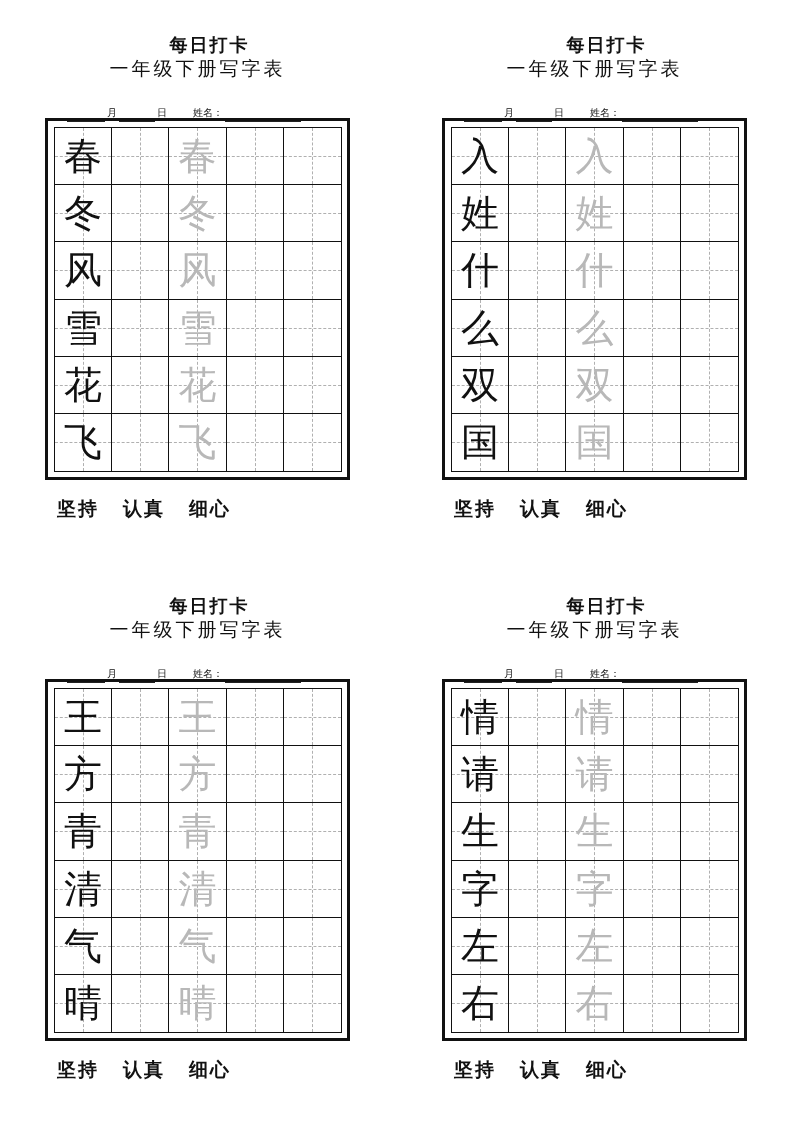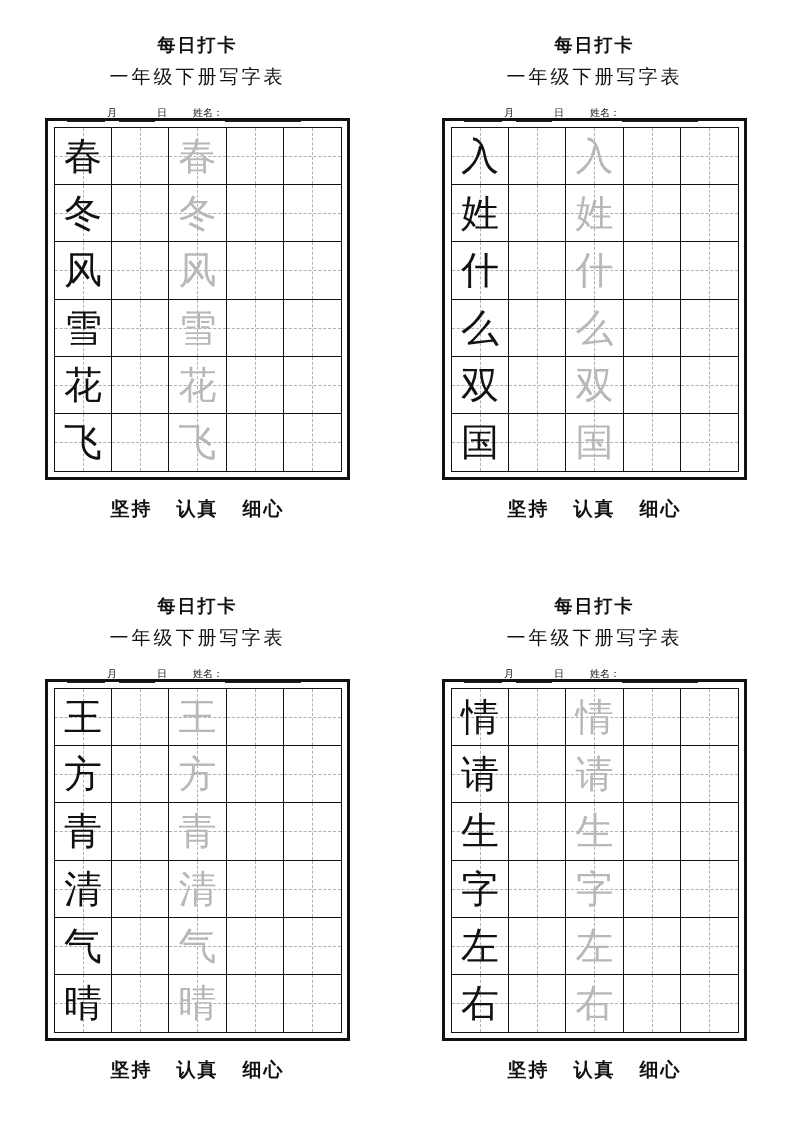--- a/index.html
+++ b/index.html
@@ -1,21 +1,21 @@
 <!DOCTYPE html>
 <html><head>
 <meta charset="utf-8">
 <style>
   html, body { margin: 0; padding: 0; background: #ffffff; }
   body { width: 793px; height: 1122px; position: relative; overflow: hidden;
          font-family: "DejaVu Serif", "Liberation Serif", serif; color: #111; }
   .panel { position: absolute; width: 305px; }
-  .title { position: absolute; left: 0; width: 100%; text-align: center; top: 0;
+  .title { position: absolute; left: 12px; width: 100%; text-align: center; top: 0;
            font-size: 18px; font-weight: bold; letter-spacing: 2px; line-height: 22px; }
-  .subtitle { position: absolute; left: 0; width: 100%; text-align: center; top: 30px;
+  .subtitle { position: absolute; left: 0; width: 100%; text-align: center; top: 22px;
               font-size: 19px; letter-spacing: 3px; line-height: 24px; }
   .dateline { position: absolute; left: 22px; top: 70px; height: 18px; width: 285px;
               font-size: 10px; line-height: 18px; white-space: nowrap; }
   .dateline span { display: inline-block; vertical-align: bottom; }
   .blank { border-bottom: 1px solid #222; height: 12px; }
   .b-month { width: 38px; }
   .b-day { width: 36px; }
   .b-name { width: 76px; }
   .gap { width: 22px; }
   .lbl { padding: 0 2px; }
@@ -29,21 +29,21 @@
   .cell.last-col { border-right: none; }
   .cell.last-row { border-bottom: none; }
   .cell::before { content: ""; position: absolute; left: 0; right: 0; top: 50%;
                   border-top: 1px dashed #b0b0b0; }
   .cell::after { content: ""; position: absolute; top: 0; bottom: 0; left: 50%;
                  border-left: 1px dashed #b0b0b0; }
   .ch { position: relative; z-index: 1; font-size: 38px; line-height: 1;
         font-family: "DejaVu Serif", "Liberation Serif", serif; }
   .ch.model { color: #111; }
   .ch.trace { color: #b8b8b8; }
-  .footer { position: absolute; left: 0; width: 100%; top: 462px; text-align: center;
+  .footer { position: absolute; left: 0; width: 100%; top: 462px; 
             font-size: 19px; font-weight: bold; letter-spacing: 2px; line-height: 24px; word-spacing: 0; }
   .footer span { display: inline-block; margin: 0 12px; }
 </style>
 </head>
 <body>
 
 <div id="page">
     <div class="panel" style="left: 45px; top: 34px; height: 500px;">
       <div class="title">每日打卡</div>
       <div class="subtitle">一年级下册写字表</div>

